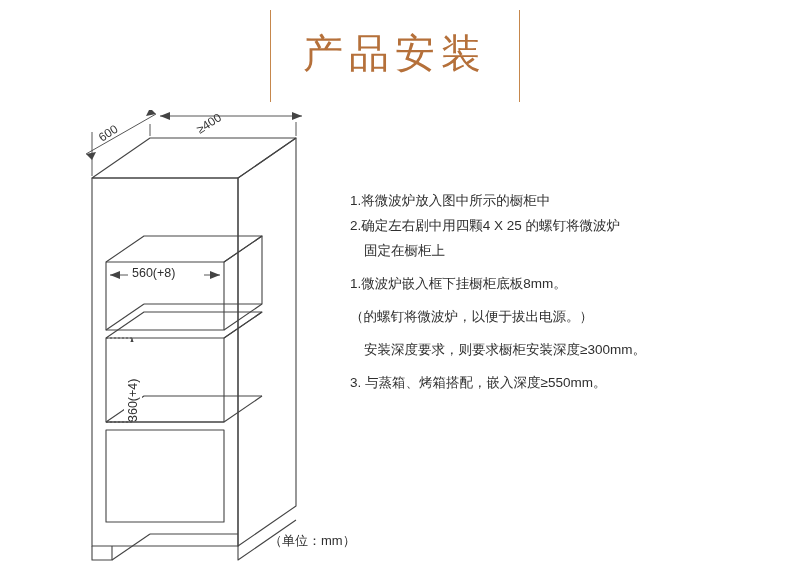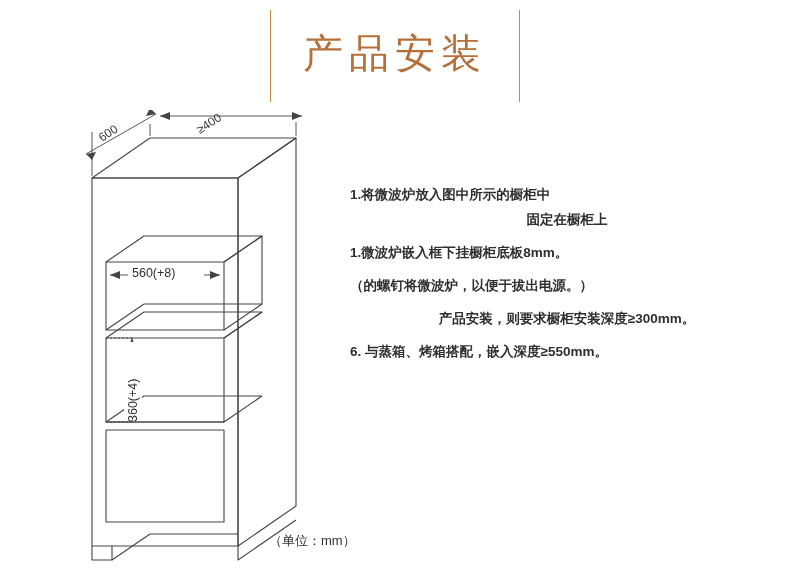--- a/index.html
+++ b/index.html
@@ -56,38 +56,36 @@
     height: 460px;
   }
   .diagram svg {
     display: block;
   }
 
   
   .instructions {
     position: absolute;
     left: 350px;
-    top: 186px;
+    top: 192px;
     width: 420px;
-    font-weight: bold;
   }
   .instr-line {
     font-size: 13.5px;
     line-height: 17px;
     color: #2f2f2f;
     margin-bottom: 16px;
     white-space: pre;
     font-family: "Liberation Sans", sans-serif;
   }
   .instr-line.tight {
     margin-bottom: 8px;
   }
   .instr-line.indent {
     padding-left: 14px;
-    text-align: center;
   }
 
   .unit-label {
     position: absolute;
     left: 245px;
     top: 532px;
     font-size: 13px;
     color: #2f2f2f;
     margin-left: 24px;
   }
@@ -168,18 +166,19 @@
     <polygon points="92,312 88,302 96,302" fill="#444444"></polygon>
     <rect x="84" y="232" width="18" height="78" fill="#ffffff"></rect>
     <text x="97" y="312" transform="rotate(-90 97 312)" font-size="12.5" font-family="Liberation Sans, sans-serif" fill="#2f2f2f">360(+4)</text>
   </svg>
 </div>
 
 <div class="unit-label">（单位：mm）</div>
 
 <div class="instructions">
   <div class="instr-line tight">1.将微波炉放入图中所示的橱柜中</div>
+  <div class="instr-line tight">2.确定左右剧中用四颗4 X 25 的螺钉将微波炉</div>
   <div class="instr-line indent">固定在橱柜上</div>
   <div class="instr-line">1.微波炉嵌入框下挂橱柜底板8mm。</div>
   <div class="instr-line">（的螺钉将微波炉，以便于拔出电源。）</div>
-  <div class="instr-line indent">产品安装，则要求橱柜安装深度≥300mm。</div>
-  <div class="instr-line">6. 与蒸箱、烤箱搭配，嵌入深度≥550mm。</div>
+  <div class="instr-line indent">安装深度要求，则要求橱柜安装深度≥300mm。</div>
+  <div class="instr-line">3. 与蒸箱、烤箱搭配，嵌入深度≥550mm。</div>
 </div>
 
 </body></html>

